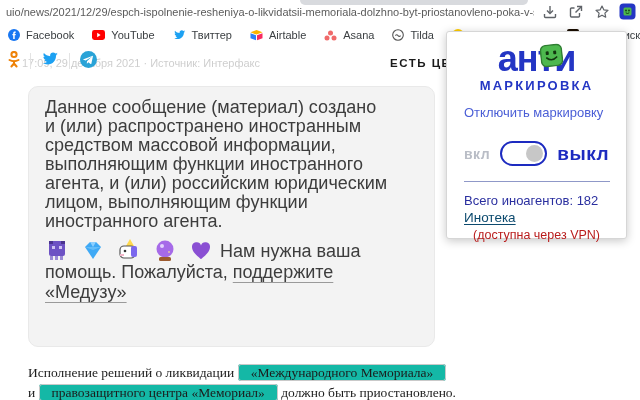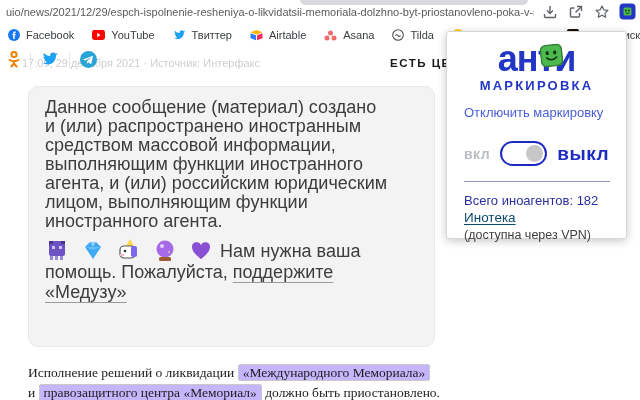--- a/index.html
+++ b/index.html
@@ -35,21 +35,21 @@
     background:#f3f3f3; border:1px solid #e9e9e9; border-radius:10px; padding:11px 16px 6px; }
   .disclaimer { font-size:18px; line-height:19px; color:#3d3d3d; white-space:pre-line; }
   .support { margin-top:7px; font-size:18px; line-height:20px; color:#3d3d3d; max-width:345px; }
   .support svg { width:24px; height:24px; vertical-align:-5px; margin-right:7px; }
   .support-link { color:#3d3d3d; text-decoration:underline; text-decoration-color:#9a9a9a;
     text-decoration-thickness:1px; text-underline-offset:4px; cursor:pointer; }
 
   
   .article-body { position:absolute; left:28px; top:363px; width:470px;
     font-family:"Liberation Serif", serif; font-size:13.5px; line-height:19.5px; color:#1c1c1c; }
-  .boxed { border:1px solid #c9c9c9; border-radius:3px; padding:0 4px; background:#c4b5fd; }
+  .boxed { border:1px solid #c9c9c9; border-radius:3px; padding:0 12px; background:#14b8a6; }
 
   
   .popup { position:absolute; left:446px; top:31px; width:181px; height:208px;
     background:#fff; border:1px solid #d6d6d6; border-radius:3px;
     box-shadow:0 2px 10px rgba(0,0,0,.22); padding:10px 17px 0; }
   .logo-wrap { text-align:center; }
   .logo-top { position:relative; display:inline-block; font-size:36px; font-weight:bold;
     letter-spacing:-1px; color:#2436c4; line-height:34px; }
   .sticker { position:absolute; left:54%; top:2px; transform:rotate(-6deg); }
   .logo-bottom { text-align:center; font-size:13px; font-weight:bold; letter-spacing:2.2px;
@@ -59,21 +59,21 @@
   .tog-on { font-size:14px; font-weight:bold; color:#b9bdc6; letter-spacing:.5px; }
   .tog-off { font-size:19px; font-weight:bold; color:#1d2bc0; letter-spacing:.5px; }
   .switch { position:relative; width:48px; height:25px; border:2px solid #1d2bc0;
     border-radius:13px; background:#fff; cursor:pointer; }
   .knob { position:absolute; right:2px; top:2px; width:17px; height:17px; border-radius:50%;
     background:#c7c7c7; }
   .divider { margin-top:15px; border-top:1px solid #8f98c8; width:146px; }
   .agents-total { margin-top:11px; font-size:13px; color:#2a2f9f; }
   .inoteka { margin-top:0; font-size:13.5px; color:#0c4a6e; text-decoration:underline;
     text-underline-offset:2px; cursor:pointer; display:inline-block; }
-  .vpn-note { margin-top:2px; font-size:12.5px; color:#404040; }
+  .vpn-note { margin-top:2px; font-size:12.5px; color:#b91c1c;text-align:center; }
 </style>
 </head>
 <body>
 
 <div class="screen">
 
   <div class="tab-shadow"></div>
   <div class="url-text">uio/news/2021/12/29/espch-ispolnenie-resheniya-o-likvidatsii-memoriala-dolzhno-byt-priostanovleno-poka-v-strasburge-ne-rassmotryat-zh…</div>
 
   <div class="toolbar-icons">

